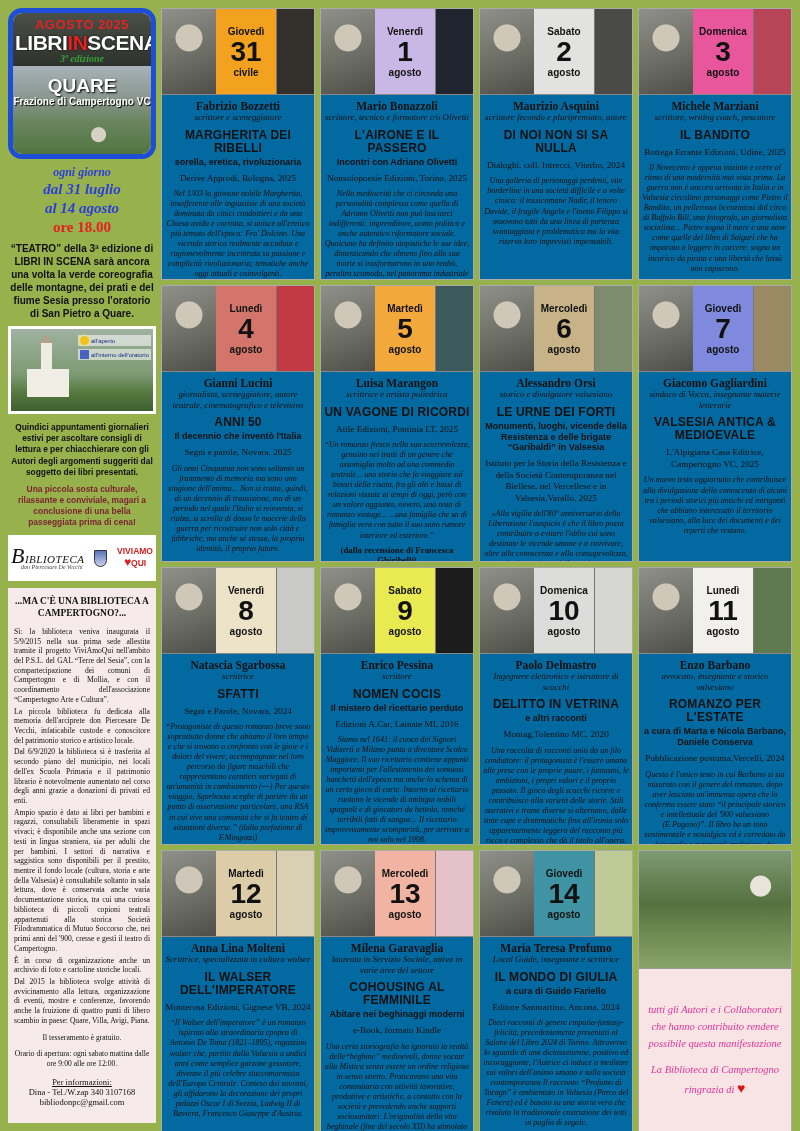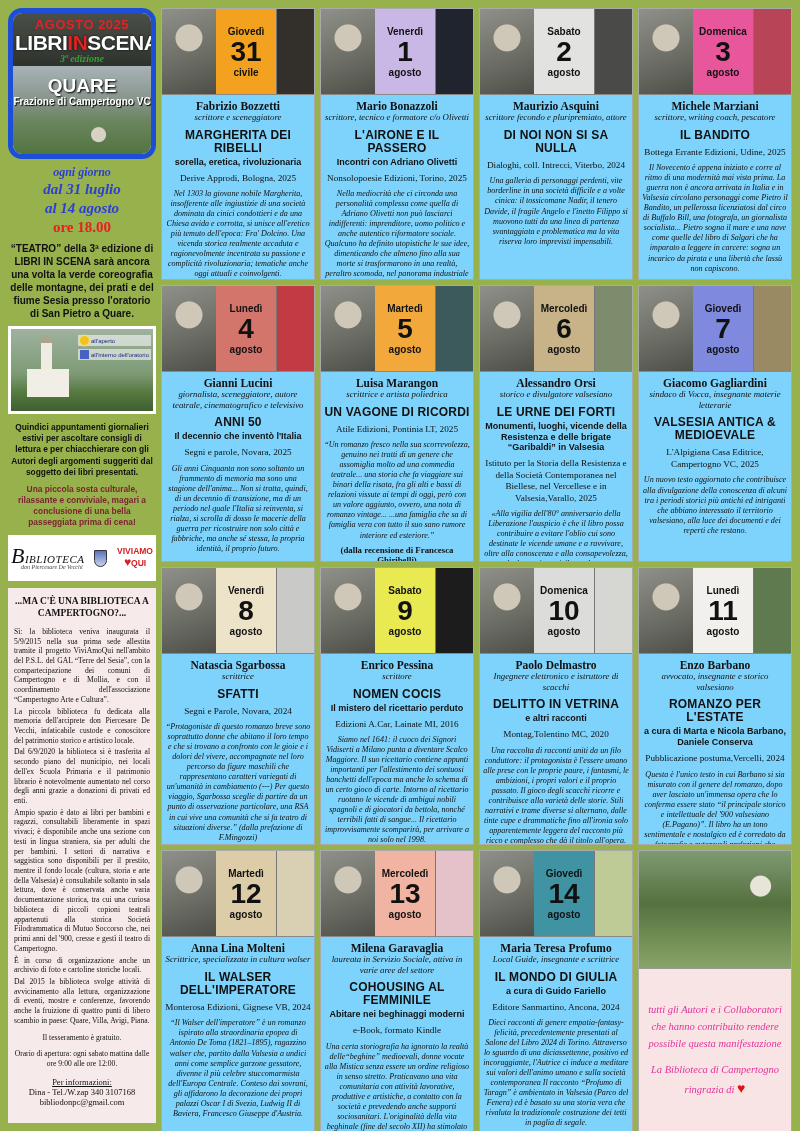--- a/index.html
+++ b/index.html
@@ -49,21 +49,21 @@
   .library-box { background:#f6ebea; margin-top:7px; padding:7px 6px; flex:1; overflow:hidden; }
   .lib-title { font-weight:bold; font-size:9.5px; text-align:center; margin-bottom:7px; line-height:1.3; }
   .lib-p { font-size:7.6px; line-height:1.28; text-align:justify; margin-bottom:2px; }
   .lib-p.spaced { margin-top:7px; }
   .lib-center { text-align:center; }
   .contact-title { font-size:8.5px; text-align:center; margin-top:8px; text-decoration:underline; }
   .contact { font-size:8.5px; text-align:center; }
 
   
   .events-grid { flex:1; display:grid; grid-template-columns:repeat(4,1fr); grid-template-rows:272px 277px 278px 285px; gap:5px; }
-  .card { background:#7dd3fc; border:1px solid #aaa; overflow:hidden; display:flex; flex-direction:column; text-align:center; }
+  .card { background:#0369a1; border:1px solid #aaa; overflow:hidden; display:flex; flex-direction:column; text-align:center; }
   .banner { height:86px; display:flex; flex-shrink:0; border-bottom:1px solid #888; }
   .a-photo { width:54px; background:
       radial-gradient(circle at 50% 34%, #cfc7b8 0 13px, transparent 14px),
       linear-gradient(160deg,#8f9089 0%,#6a6c64 60%,#4c4e47 100%); }
   .badge { flex:1; display:flex; flex-direction:column; align-items:center; justify-content:center; font-family:"Liberation Sans",sans-serif; font-weight:bold; color:#111; }
   .badge .wd { font-size:10px; }
   .badge .dy { font-size:28px; line-height:1; margin:1px 0; }
   .badge .mo { font-size:10px; }
   .b-cover { width:38px; border-left:1px solid #777; }
   .card-body { padding:5px 3px 2px; overflow:hidden; }

